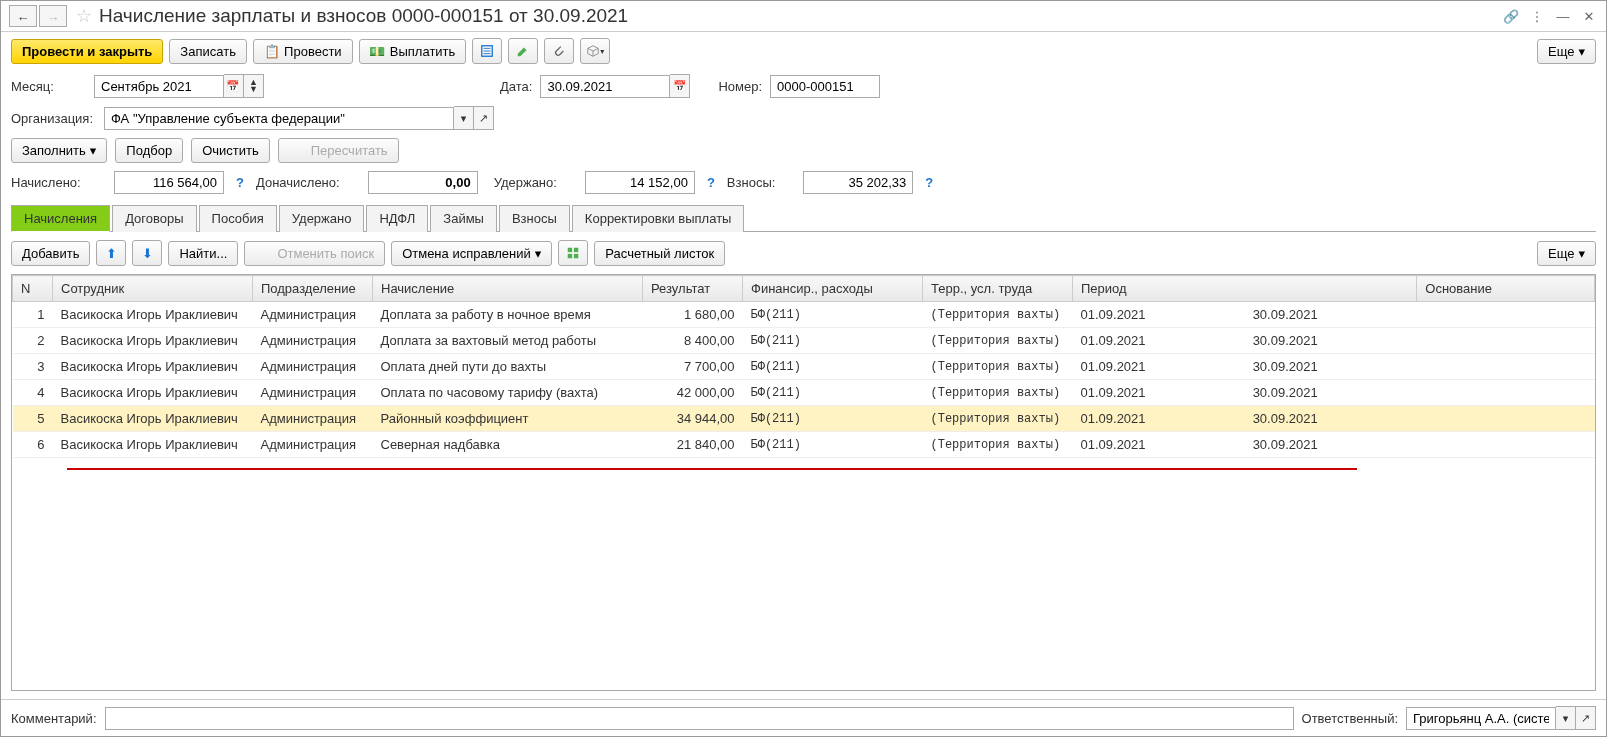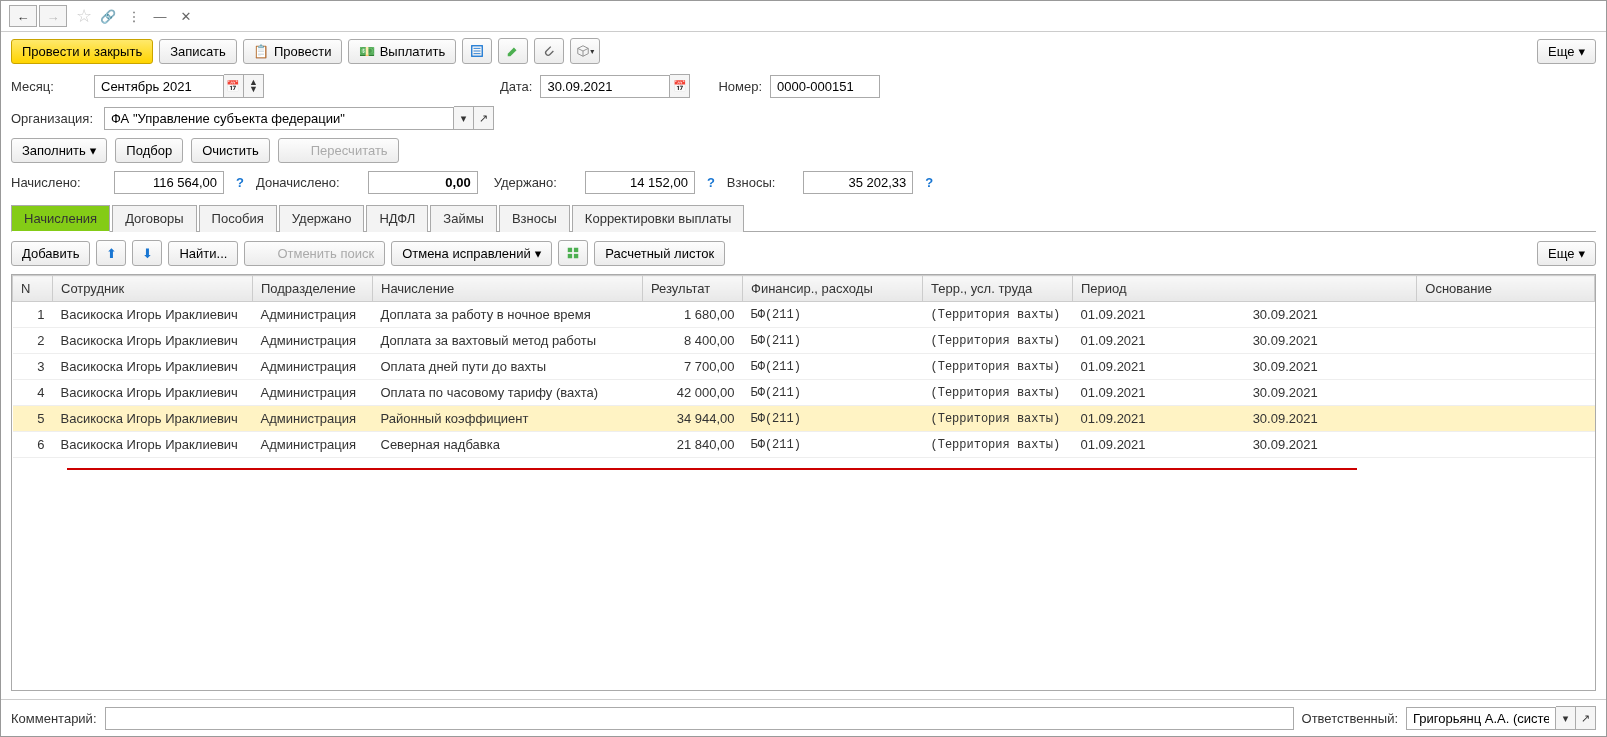--- a/index.html
+++ b/index.html
@@ -7,21 +7,21 @@
 .window { border: 1px solid #999; width: 1607px; height: 737px; position: relative; display: flex; flex-direction: column; }
 .titlebar { display: flex; align-items: center; padding: 4px 8px; border-bottom: 1px solid #ccc; }
 .nav-btn { width: 28px; height: 22px; border: 1px solid #aaa; background: #f5f5f5; margin-right: 2px; display: flex; align-items: center; justify-content: center; cursor: pointer; }
 .nav-btn.disabled { color: #bbb; }
 .star-icon { width: 22px; height: 22px; display: flex; align-items: center; justify-content: center; color: #ccc; font-size: 18px; margin: 0 4px; }
 .title { font-size: 19px; font-weight: normal; flex: 1; }
 .title-tools { display: flex; gap: 8px; align-items: center; }
 .title-tool { width: 18px; height: 18px; display: flex; align-items: center; justify-content: center; color: #666; cursor: pointer; }
 .toolbar { display: flex; align-items: center; padding: 6px 10px; gap: 6px; }
 .btn { border: 1px solid #aaa; background: linear-gradient(#fdfdfd,#ececec); padding: 4px 10px; border-radius: 3px; cursor: pointer; display: inline-flex; align-items: center; gap: 4px; font-size: 13px; }
-.btn-primary { background: linear-gradient(#ffe96b,#ffd400); border-color: #c9a400; font-weight: normal; }
+.btn-primary { background: linear-gradient(#ffe96b,#ffd400); border-color: #c9a400; font-weight: bold; }
 .icon-btn { width: 30px; height: 26px; border: 1px solid #aaa; background: linear-gradient(#fdfdfd,#ececec); border-radius: 3px; display: flex; align-items: center; justify-content: center; cursor: pointer; }
 .spacer { flex: 1; }
 .form-row { display: flex; align-items: center; padding: 4px 10px; gap: 8px; }
 .label { font-size: 13px; }
 .input { border: 1px solid #aaa; padding: 3px 6px; font-size: 13px; background: #fff; }
 .input-wrap { display: flex; align-items: center; }
 .input-addon { border: 1px solid #aaa; border-left: none; width: 20px; height: 24px; background: #f5f5f5; display: flex; align-items: center; justify-content: center; cursor: pointer; font-size: 11px; }
 .readonly { text-align: right; margin-left: 20px; }
 .help { color: #1976d2; cursor: pointer; margin-left: 4px; font-weight: bold; }
 .tabs { display: flex; border-bottom: 1px solid #aaa; margin: 6px 10px 0 10px; }
@@ -51,20 +51,21 @@
 .col-base { width: auto; }
 </style>
 </head>
 <body>
 
 <div class="window">
   <div class="titlebar">
     <div class="nav-btn">←</div>
     <div class="nav-btn disabled">→</div>
     <div class="star-icon">☆</div>
+    <div class="title">Начисление зарплаты и взносов 0000-000151 от 30.09.2021</div>
     <div class="title-tools">
       <div class="title-tool">🔗</div>
       <div class="title-tool">⋮</div>
       <div class="title-tool">—</div>
       <div class="title-tool">✕</div>
     </div>
   </div>
 
   <div class="toolbar">
     <button class="btn btn-primary">Провести и закрыть</button>

